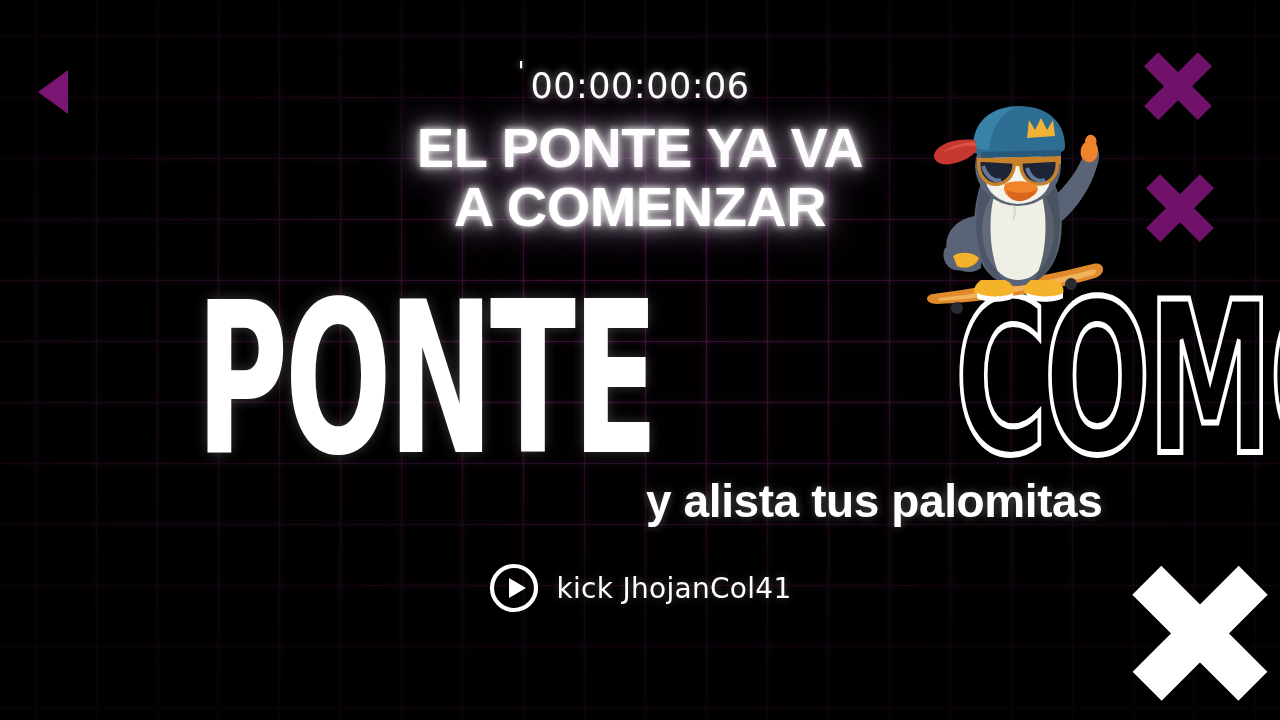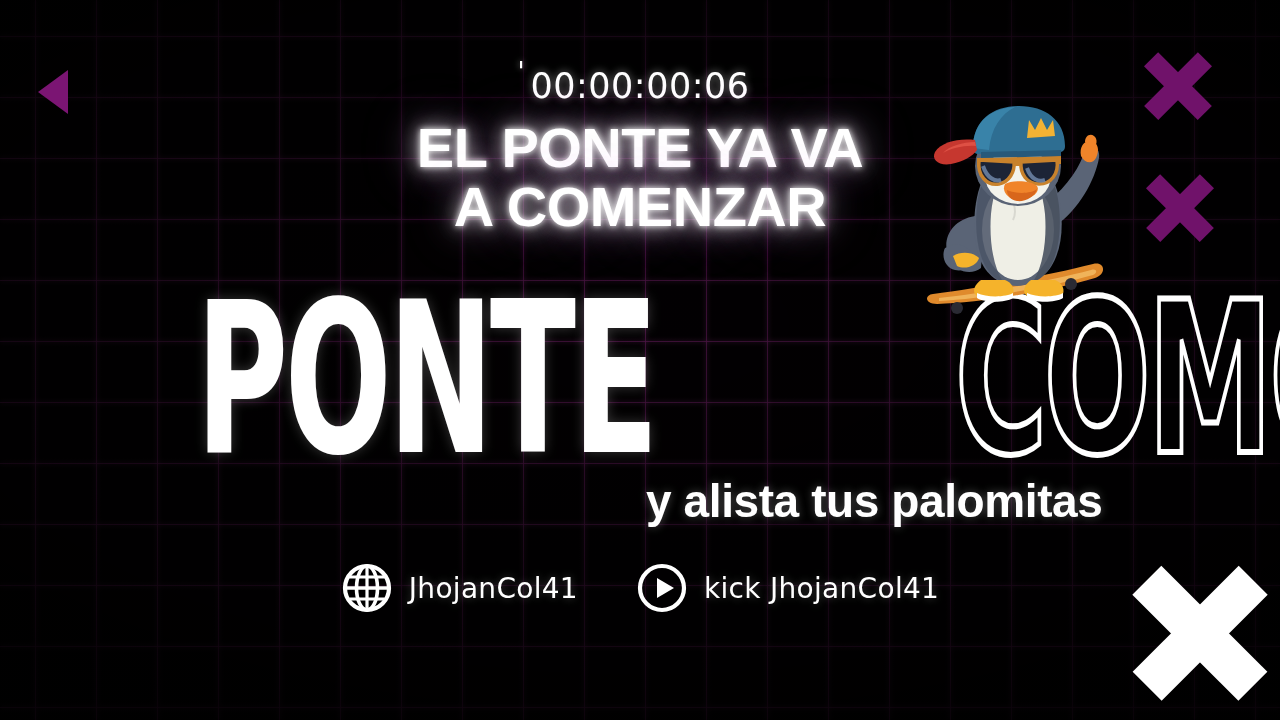--- a/index.html
+++ b/index.html
@@ -209,33 +209,20 @@
 
   <div id="main-head">
     <span class="bigword" id="word-ponte">PONTE</span>
     <span class="bigword" id="word-comodo">COMOD@</span>
   </div>
 
   <div id="subline">y alista tus palomitas</div>
 
   <div id="socials">
 
-    <div class="social">
-      <span class="social-icon">
-        <svg viewBox="0 0 52 52" xmlns="http://www.w3.org/2000/svg">
-          <circle cx="26" cy="26" r="22" fill="none" stroke="#ffffff" stroke-width="4.2"></circle>
-          <ellipse cx="26" cy="26" rx="10.5" ry="22" fill="none" stroke="#ffffff" stroke-width="3.6"></ellipse>
-          <line x1="4" y1="26" x2="48" y2="26" stroke="#ffffff" stroke-width="3.6"></line>
-          <line x1="8.5" y1="15" x2="43.5" y2="15" stroke="#ffffff" stroke-width="3.2"></line>
-          <line x1="8.5" y1="37" x2="43.5" y2="37" stroke="#ffffff" stroke-width="3.2"></line>
-          <line x1="26" y1="4" x2="26" y2="48" stroke="#ffffff" stroke-width="3.2"></line>
-        </svg>
-      </span>
-      <span class="social-label">JhojanCol41</span>
-    </div>
 
     <div class="social">
       <span class="social-icon">
         <svg viewBox="0 0 52 52" xmlns="http://www.w3.org/2000/svg">
           <circle cx="26" cy="26" r="22" fill="none" stroke="#ffffff" stroke-width="4.2"></circle>
           <path d="M21 16 L38 26 L21 36 Z" fill="#ffffff"></path>
         </svg>
       </span>
       <span class="social-label">kick JhojanCol41</span>
     </div>

